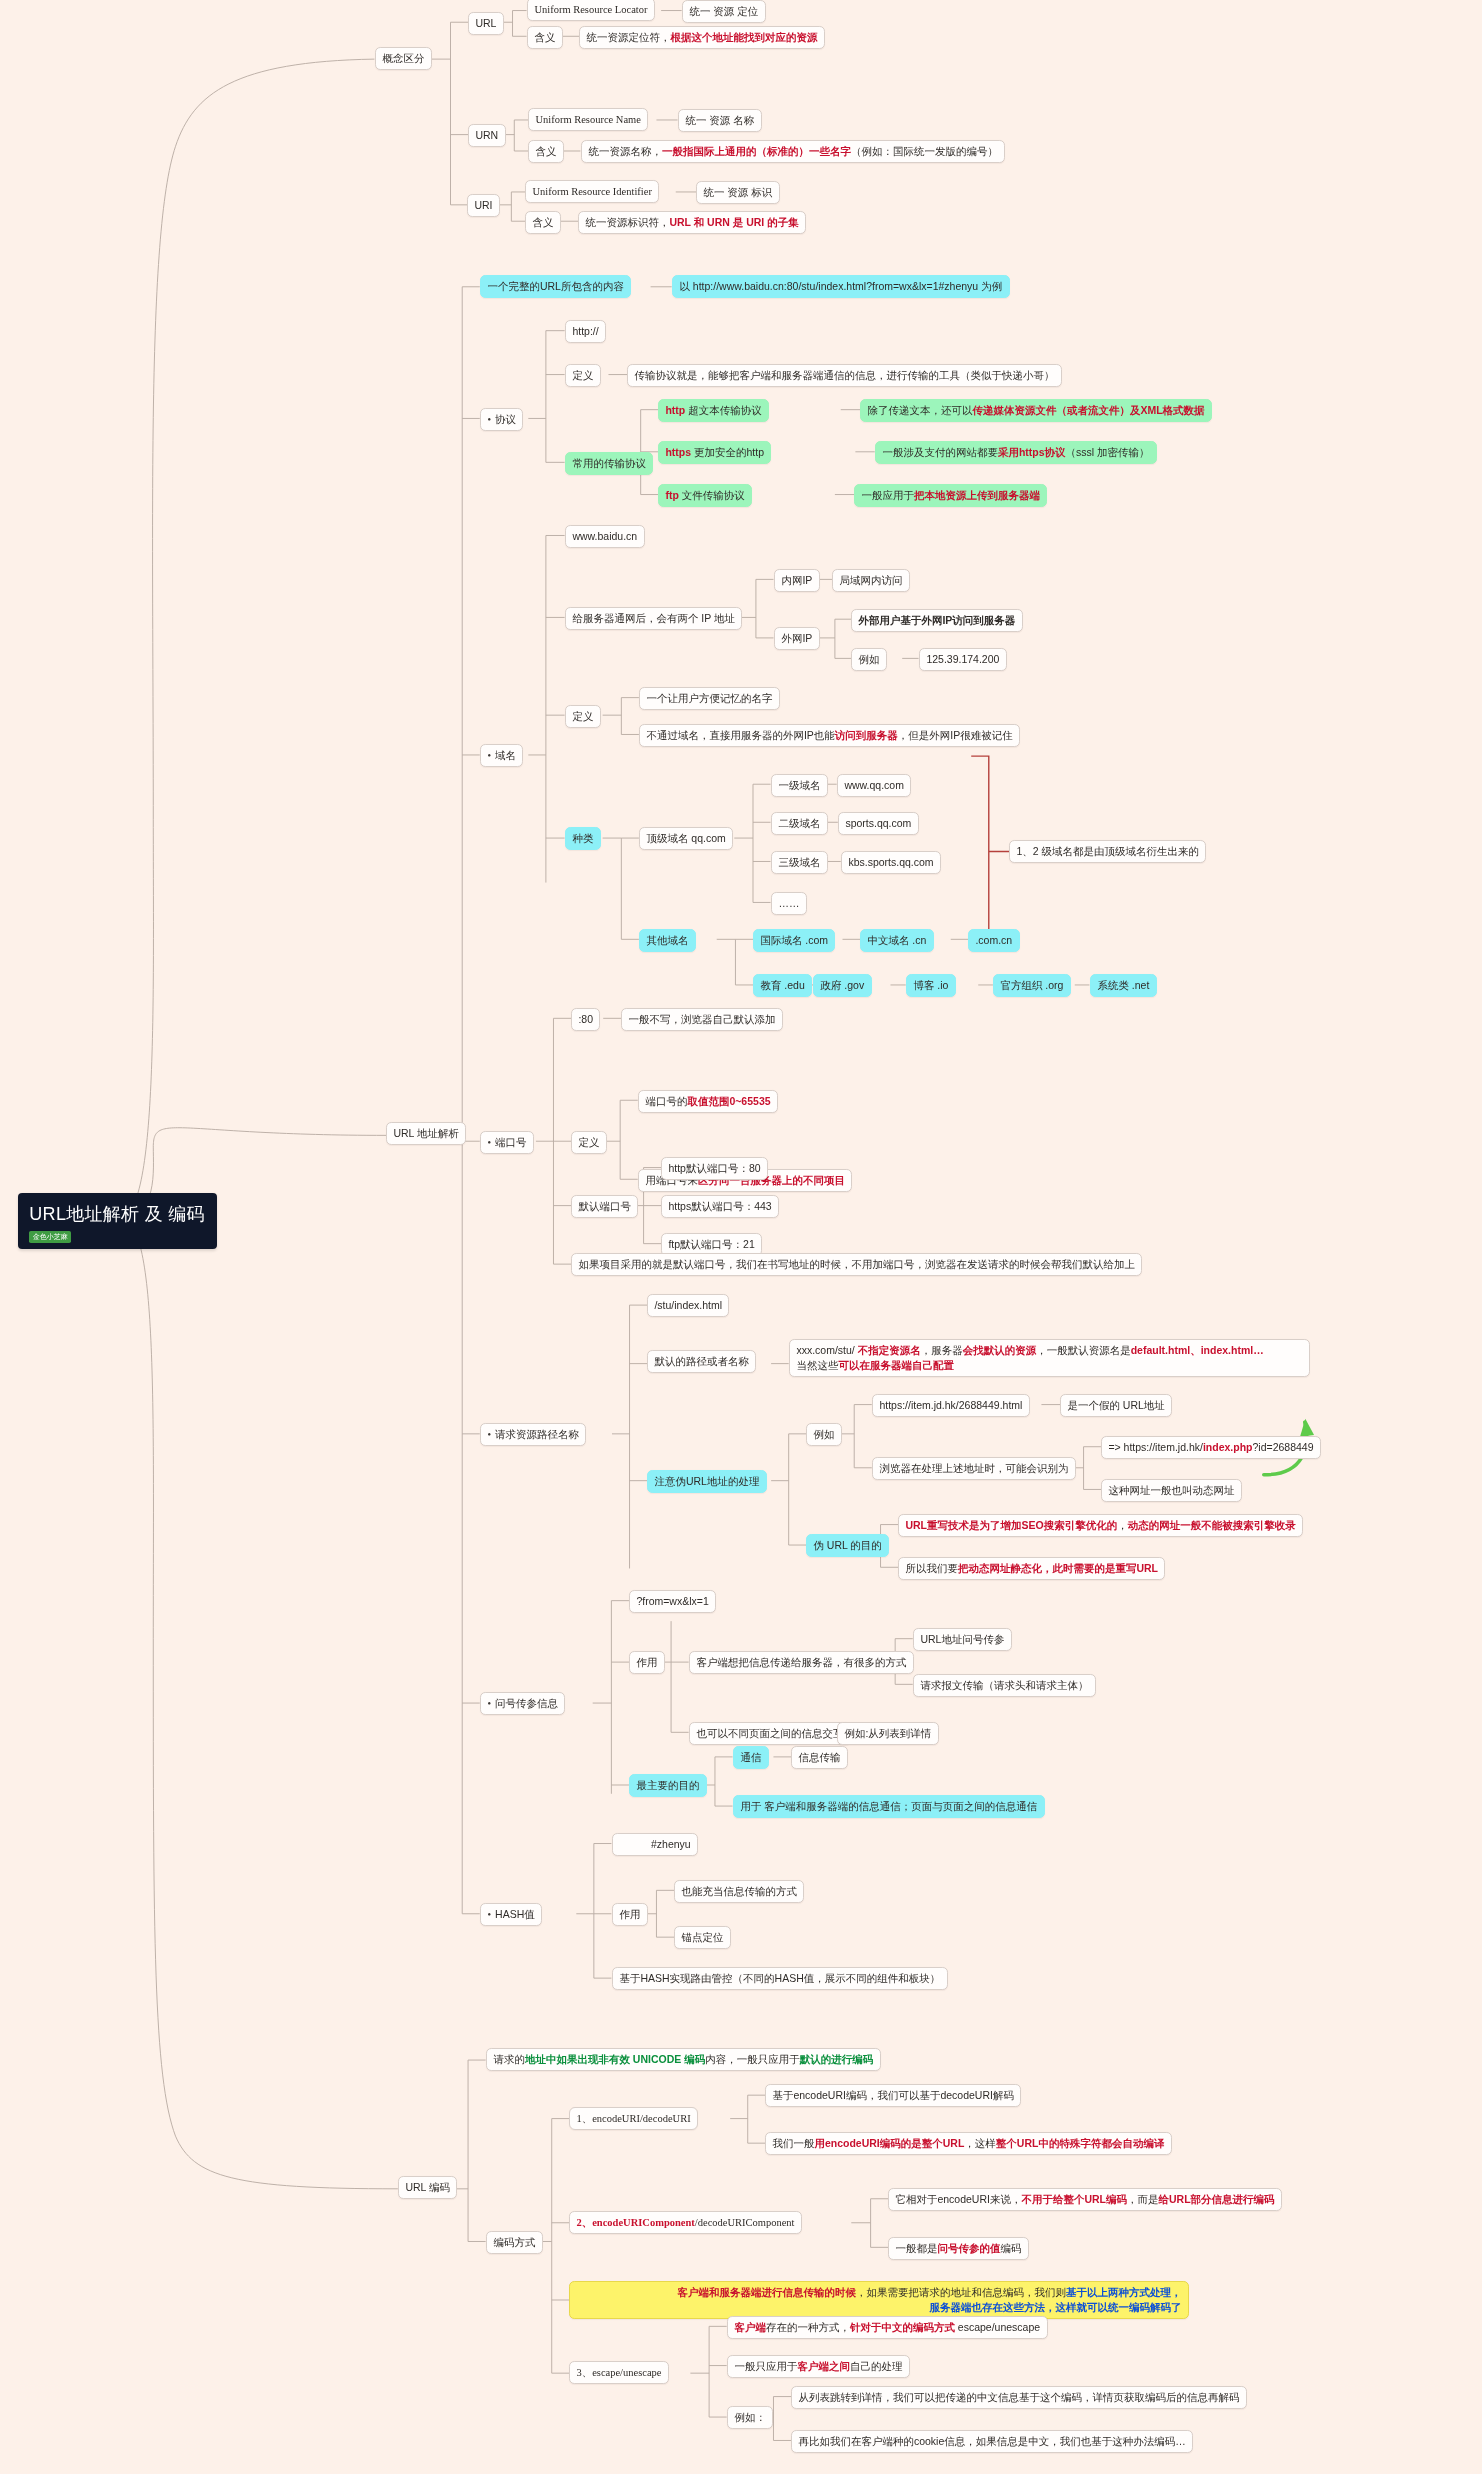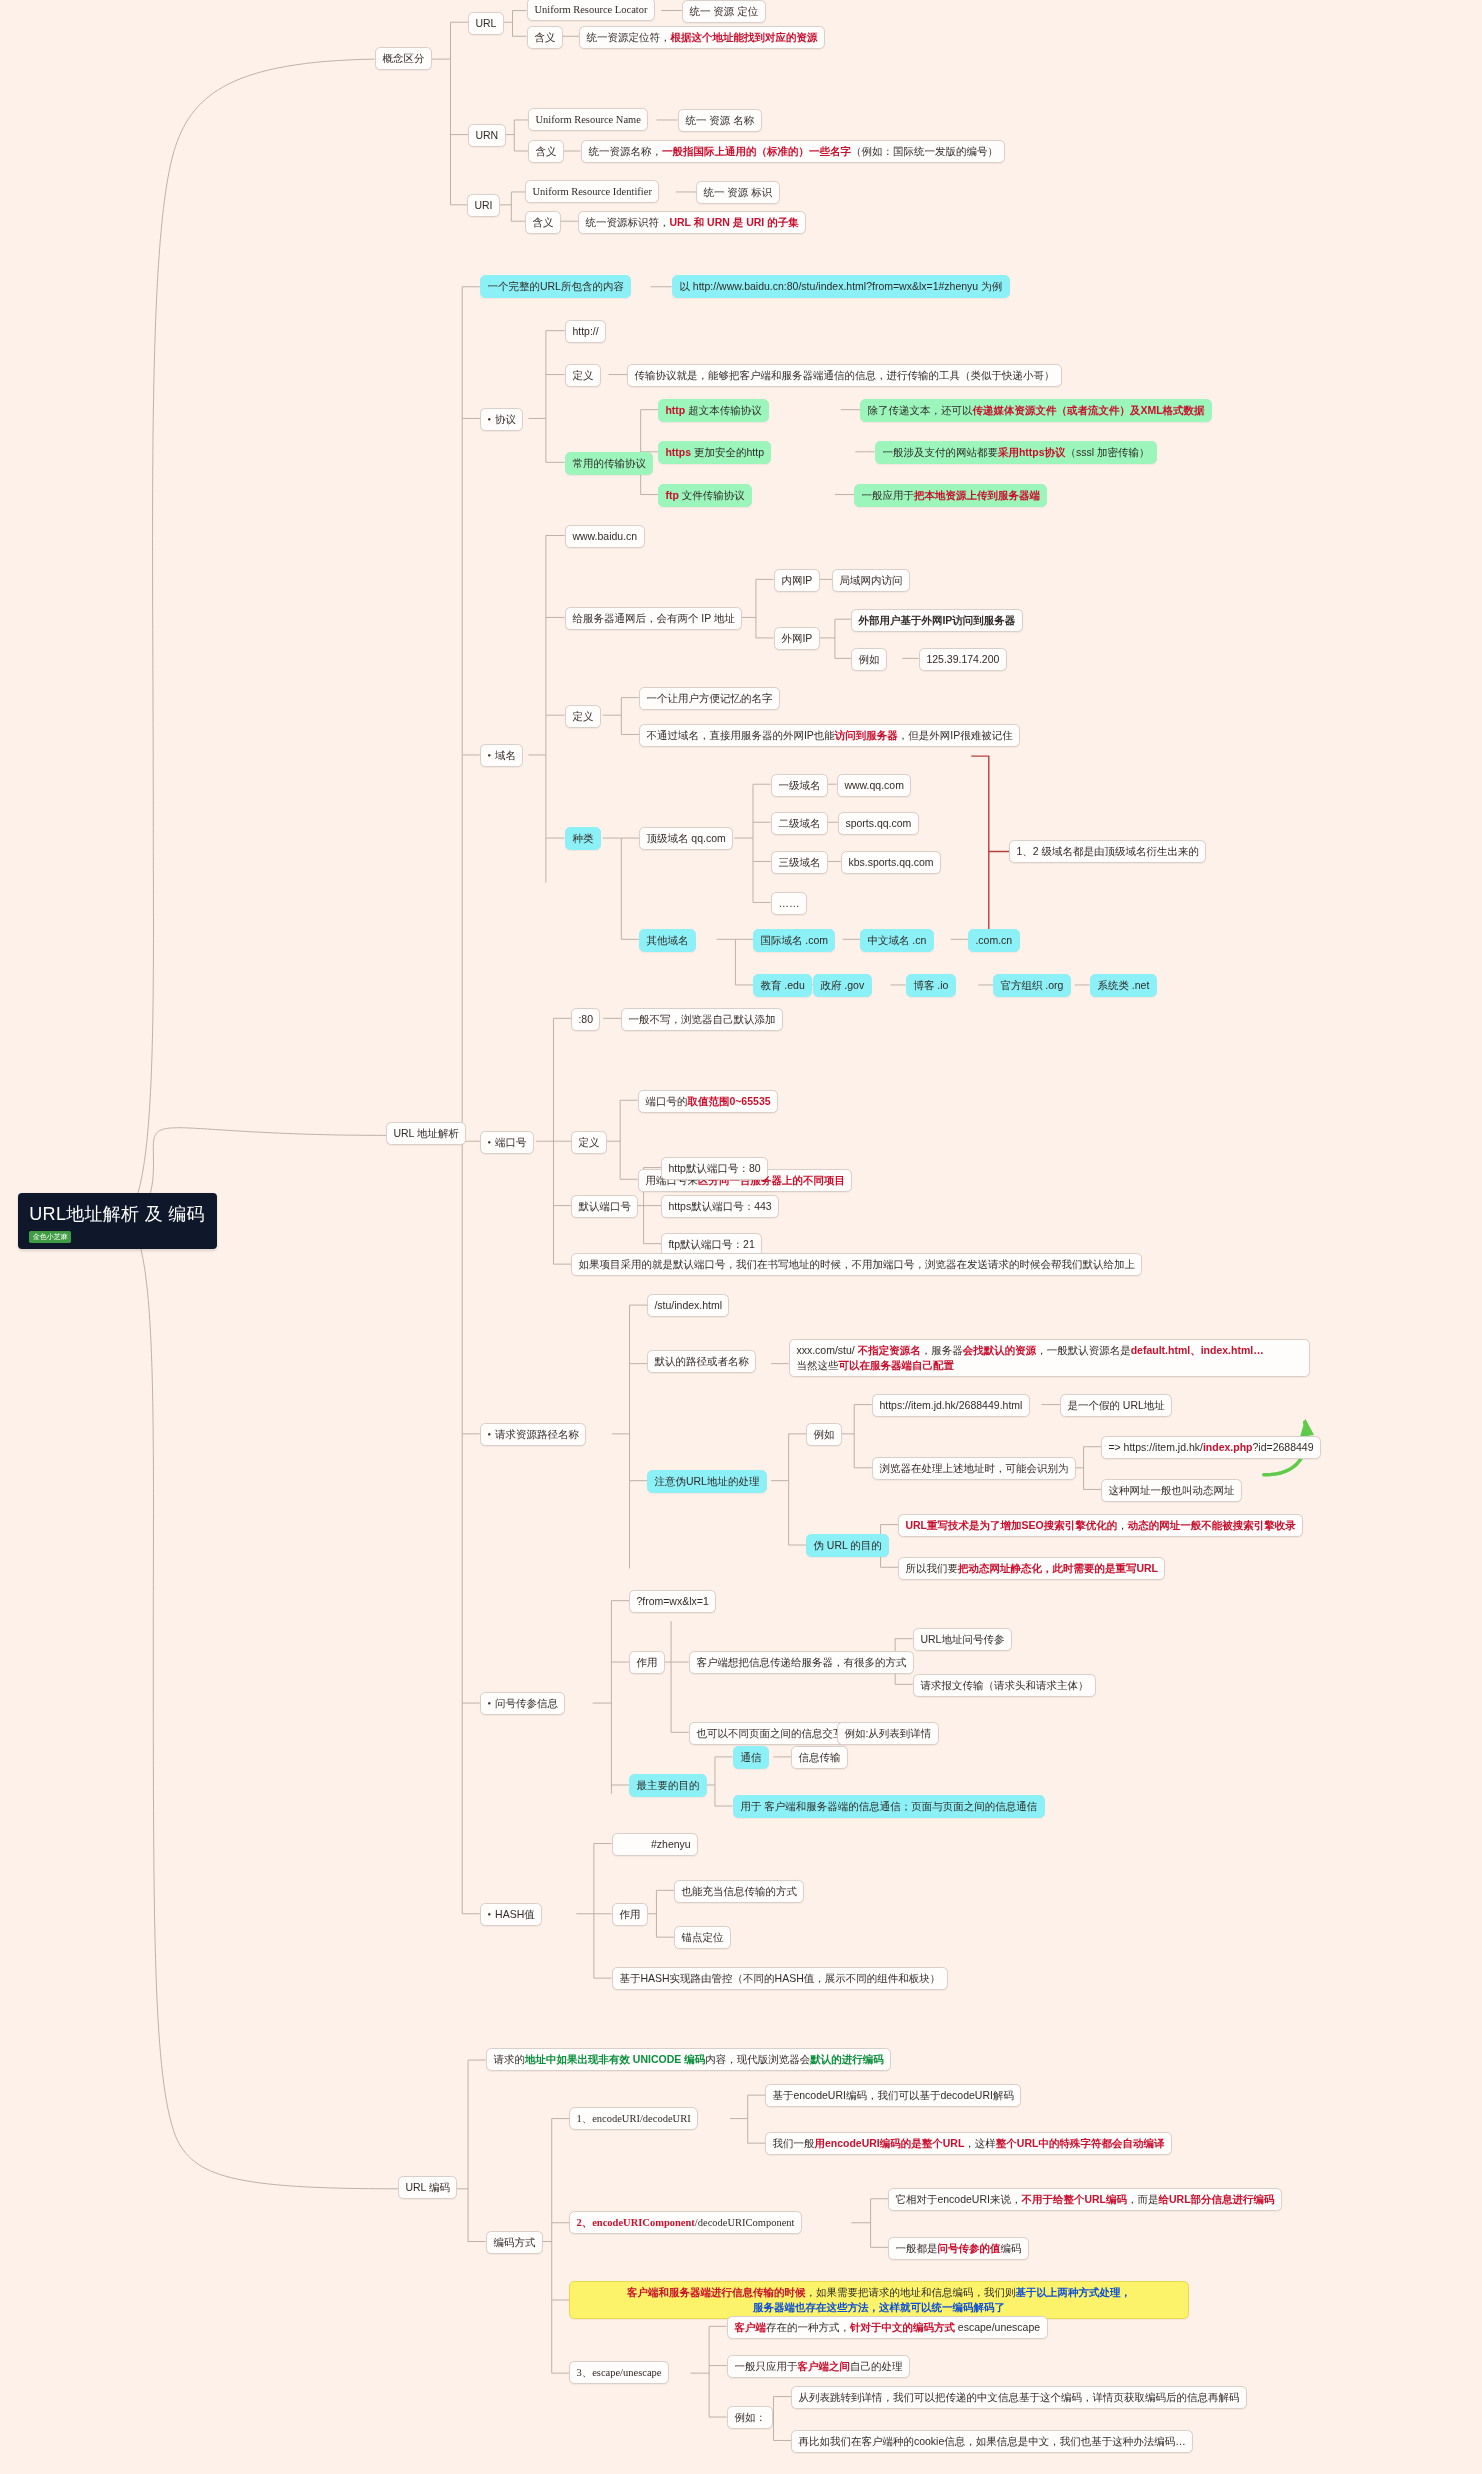--- a/index.html
+++ b/index.html
@@ -386,32 +386,32 @@
 <div class="node cyan" style="left:733px; top:1795px;"><span>用于 客户端和服务器端的信息通信；页面与页面之间的信息通信</span></div>
 
 <div class="node bullet" style="left:480px; top:1903px;"><span>HASH值</span></div>
 <div class="node" style="left:612px; top:1833px;padding-left:38px;"><span>#zhenyu</span></div>
 <div class="node" style="left:612px; top:1903px;"><span>作用</span></div>
 <div class="node" style="left:674px; top:1880px;"><span>也能充当信息传输的方式</span></div>
 <div class="node" style="left:674px; top:1926px;"><span>锚点定位</span></div>
 <div class="node" style="left:612px; top:1967px;"><span>基于HASH实现路由管控（不同的HASH值，展示不同的组件和板块）</span></div>
 
 <div class="node" style="left:398px; top:2176px;"><span>URL 编码</span></div>
-<div class="node" style="left:486px; top:2048px;"><span>请求的</span><span class="g">地址中如果出现非有效 UNICODE 编码</span><span>内容，现代版浏览器会</span><span class="g">默认的进行编码</span></div>
+<div class="node" style="left:486px; top:2048px;"><span>请求的</span><span class="g">地址中如果出现非有效 UNICODE 编码</span><span>内容，一般只应用于</span><span class="g">默认的进行编码</span></div>
 <div class="node" style="left:486px; top:2231px;"><span>编码方式</span></div>
 
 <div class="node ser" style="left:569px; top:2107px;border-radius:6px;"><span>1、</span><span>encodeURI/decodeURI</span></div>
 <div class="node" style="left:765px; top:2084px;"><span>基于encodeURI编码，我们可以基于decodeURI解码</span></div>
 <div class="node" style="left:765px; top:2132px;"><span>我们一般</span><span class="r">用encodeURI编码的是整个URL</span><span>，这样</span><span class="r">整个URL中的特殊字符都会自动编译</span></div>
 
 <div class="node ser" style="left:569px; top:2211px;"><span class="r">2、</span><span class="r">encodeURIComponent</span><span>/decodeURIComponent</span></div>
 <div class="node" style="left:888px; top:2188px;"><span>它相对于encodeURI来说，</span><span class="r">不用于给整个URL编码</span><span>，而是</span><span class="r">给URL部分信息进行编码</span></div>
 <div class="node" style="left:888px; top:2237px;"><span>一般都是</span><span class="r">问号传参的值</span><span>编码</span></div>
 
-<div class="node yellow wrap" style="left:569px; top:2281px; width:620px; text-align:center;">
+<div class="node yellow wrap" style="left:569px; top:2281px; width:620px; text-align:right;">
   <span class="r">客户端和服务器端进行信息传输的时候</span><span>，如果需要把请求的地址和信息编码，我们则</span><span class="b">基于以上两种方式处理，</span><br><span class="b">服务器端也存在这些方法，这样就可以统一编码解码了</span>
 </div>
 
 <div class="node ser" style="left:569px; top:2361px;"><span>3、</span><span>escape/unescape</span></div>
 <div class="node" style="left:727px; top:2316px;"><span class="r">客户端</span><span>存在的一种方式，</span><span class="r">针对于中文的编码方式</span><span> escape/unescape</span></div>
 <div class="node" style="left:727px; top:2355px;"><span>一般只应用于</span><span class="r">客户端之间</span><span>自己的处理</span></div>
 <div class="node" style="left:727px; top:2406px;"><span>例如：</span></div>
 <div class="node" style="left:791px; top:2386px;"><span>从列表跳转到详情，我们可以把传递的中文信息基于这个编码，详情页获取编码后的信息再解码</span></div>
 <div class="node" style="left:791px; top:2430px;"><span>再比如我们在客户端种的cookie信息，如果信息是中文，我们也基于这种办法编码…</span></div>
 

